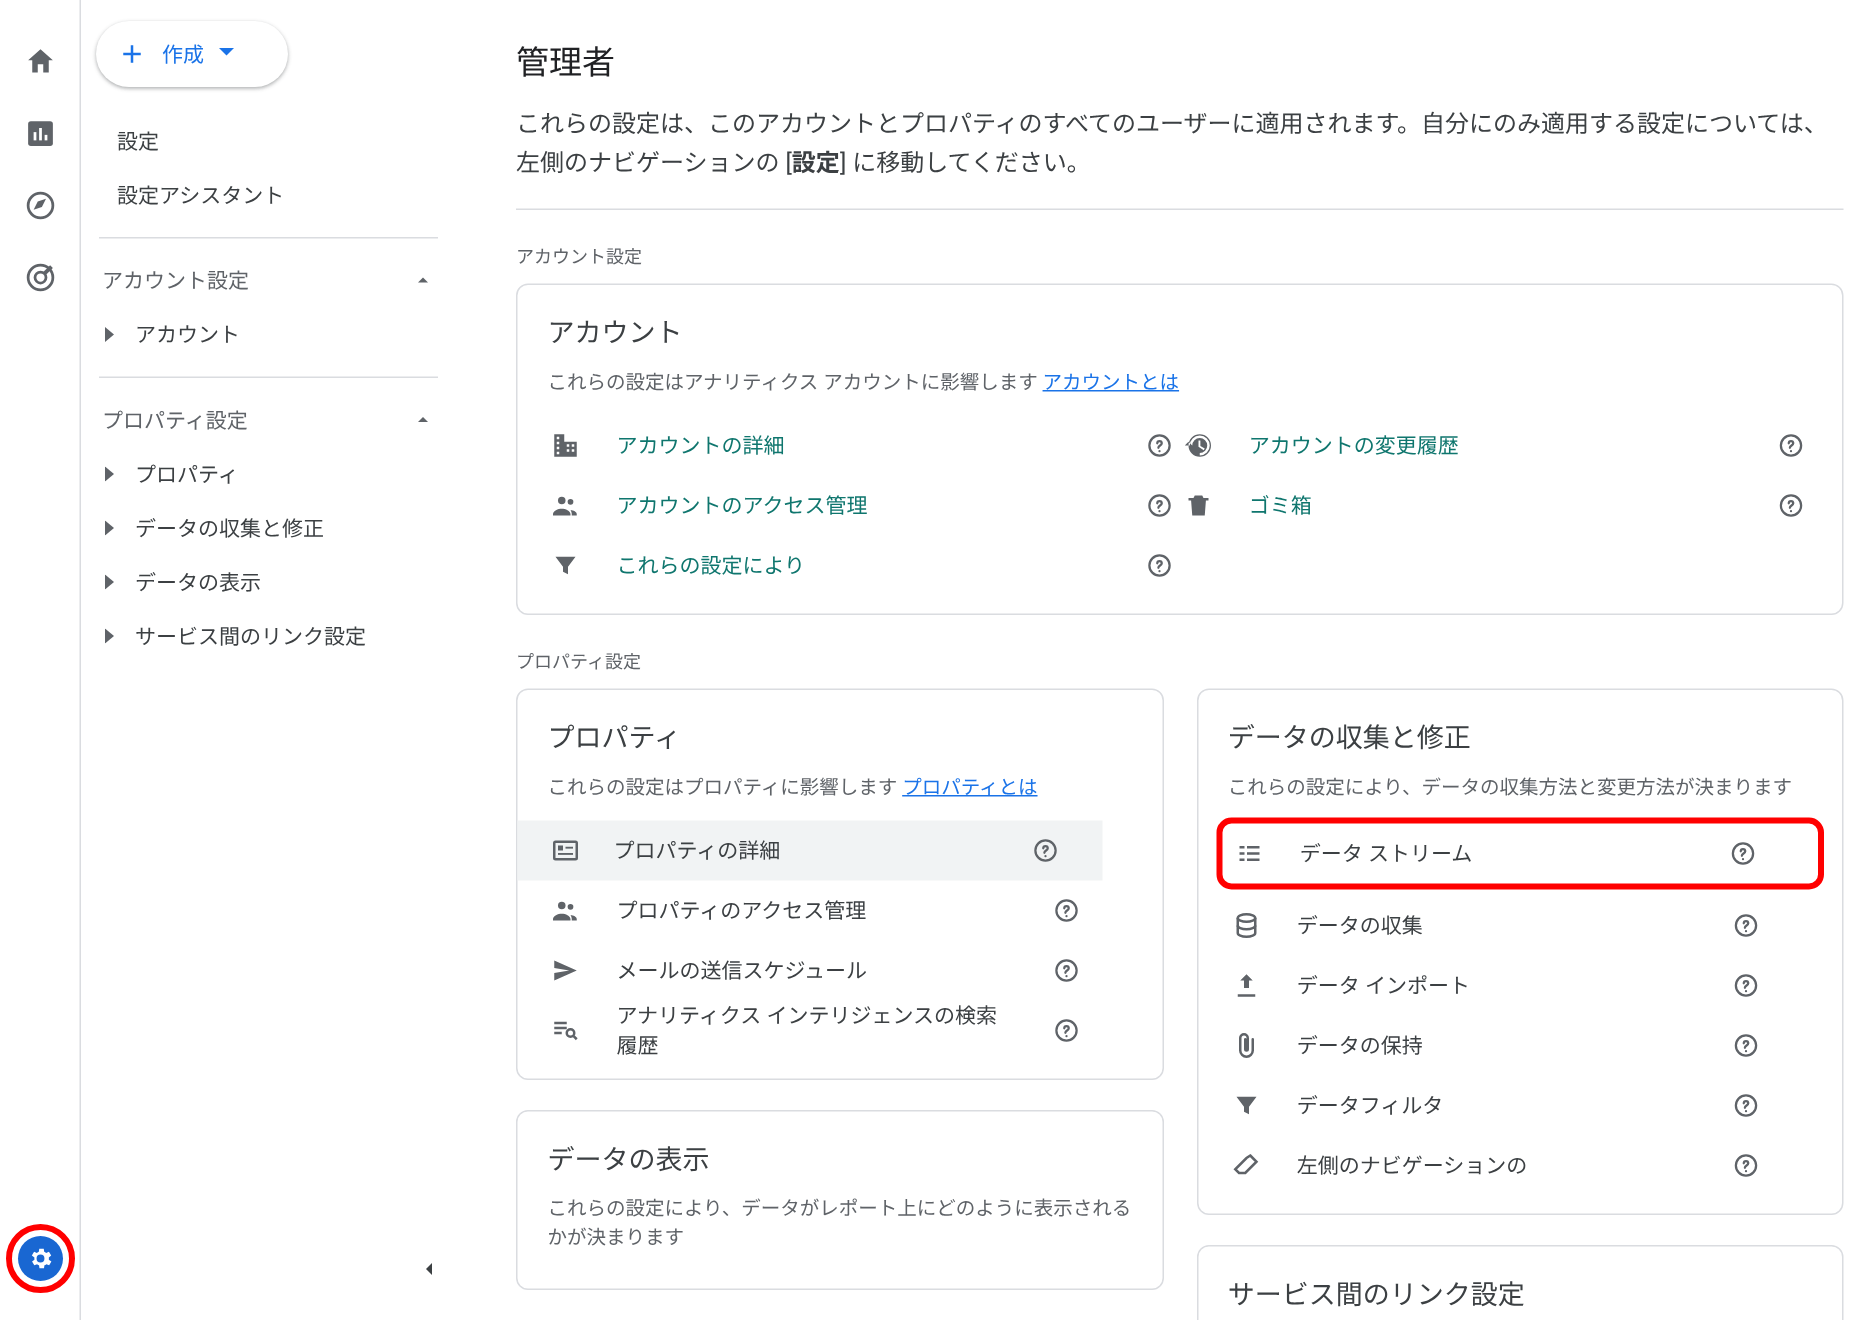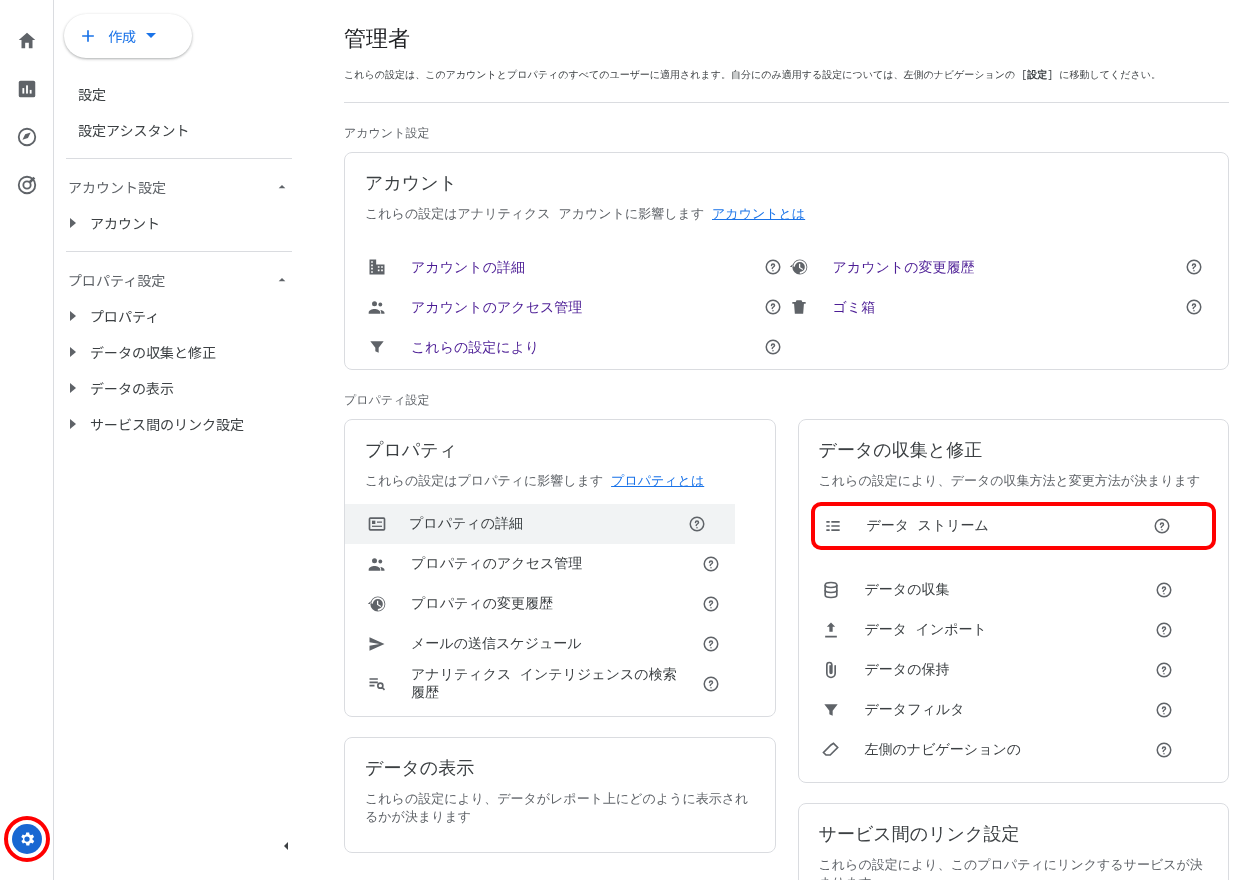--- a/index.html
+++ b/index.html
@@ -95,24 +95,23 @@
   position:absolute; bottom: 22px; left: 220px;
   width:24px; height:24px; display:flex; align-items:center; justify-content:center;
   cursor:pointer;
 }
 .collapse-chevron svg{ width:16px; height:16px; fill:#3c4043; }
 
 .main {
   flex: 1 1 auto;
   padding: 24px 20px 0 40px;
   overflow:auto;
-  font-family:Liberation Mono, monospace;
 }
 h1.page-title { font-size:22px; font-weight:400; color:#202124; margin-bottom:14px;}
-.page-desc { font-size:10px; color:#3c4043; line-height:1.6; padding-bottom:18px; border-bottom:1px solid #dadce0; }
+.page-desc { font-size:16px; color:#3c4043; line-height:1.6; padding-bottom:18px; border-bottom:1px solid #dadce0; }
 .page-desc b { font-weight:700; }
 
 .section-label { font-size:12px; color:#5f6368; margin: 22px 0 10px 0; }
 
 .card {
   border:1px solid #dadce0;
   border-radius: 8px;
   padding: 18px 20px 12px 20px;
   margin-bottom: 20px;
 }
@@ -121,38 +120,38 @@
 .card-sub a { color:#1a73e8; text-decoration:underline;text-align:right; }
 
 .two-col { display:flex; gap:22px; }
 .two-col > div { flex:1 1 50%; }
 
 .item-grid { display:flex; flex-wrap:wrap; }
 .item {
   width:50%;
   height:40px;
   display:flex;
-  align-items:flex-end;
+  align-items:center;
   gap: 22px;
-  color:#4c1d95;
+  color:#0f766e;
   font-size:14px;
   cursor:pointer;
 }
 .item-full { width:100%; height:40px; display:flex; align-items:center; gap:22px; font-size:14px; cursor:pointer; position:relative; padding-right:30px;}
 .item .ico, .item-full .ico { width:24px; display:flex; justify-content:center; }
 .item .ico svg, .item-full .ico svg { width:20px; height:20px; fill:#5f6368; }
 .item .label, .item-full .label { flex:1; }
 .item .help, .item-full .help { width:20px; height:20px; display:flex; align-items:center; justify-content:center; margin-right: 4px;}
 .item .help svg, .item-full .help svg { width:18px; height:18px; fill:#5f6368; }
 
 .item-full.hover-row { background:#f1f3f4; margin:0 -20px; padding-left:20px; padding-right:24px;gap:20px; }
 .highlight-box {
   border: 4px solid #ff0000;
   border-radius:10px;
-  margin: -2px -8px 20px -8px;
+  margin: -2px -8px 4px -8px;
   padding: 0 6px;
 }
 </style>
 </head>
 <body>
 
 <div class="iconrail">
   <div class="ic">
       <svg viewBox="0 0 24 24">
         <path d="M12 3l9 8h-3v9h-4v-6H10v6H6v-9H3z"></path>
@@ -382,34 +381,20 @@
         </div>
         <div class="item-full">
           <span class="ico">
               <svg viewBox="0 0 24 24">
                 <circle cx="9" cy="8" r="3"></circle>
                 <circle cx="16" cy="9" r="2.3"></circle>
                 <path d="M2 19c0-3 4-4.5 7-4.5s7 1.5 7 4.5v1H2zm14-3.4c2.4.3 5 1.4 5 3.4v1h-4v-1c0-1.3-.4-2.4-1-3.4z"></path>
               </svg>
             </span>
           <span class="label">プロパティのアクセス管理</span>
-          <span class="help">
-              <svg viewBox="0 0 24 24">
-                <circle cx="12" cy="12" r="9" fill="none" stroke="#5f6368" stroke-width="2"></circle>
-                <path d="M12 17h0m-1-3c0-2 3-2 3-4a2 2 0 00-4 0" stroke="#5f6368" stroke-width="2" fill="none" stroke-linecap="round"></path>
-              </svg>
-            </span>
-        </div>
-        <div class="item-full">
-          <span class="ico">
-              <svg viewBox="0 0 24 24">
-                <path d="M13 3a9 9 0 100 18 9 9 0 000-18zM3 12H1l3-3 3 3H5a8 8 0 118 8v-2a6 6 0 10-6-6zm9-4h1.5v4.3l3.5 2.1-.8 1.3L12 13z"></path>
-              </svg>
-            </span>
-          <span class="label">プロパティの変更履歴</span>
           <span class="help">
               <svg viewBox="0 0 24 24">
                 <circle cx="12" cy="12" r="9" fill="none" stroke="#5f6368" stroke-width="2"></circle>
                 <path d="M12 17h0m-1-3c0-2 3-2 3-4a2 2 0 00-4 0" stroke="#5f6368" stroke-width="2" fill="none" stroke-linecap="round"></path>
               </svg>
             </span>
         </div>
         <div class="item-full">
           <span class="ico">
               <svg viewBox="0 0 24 24">

